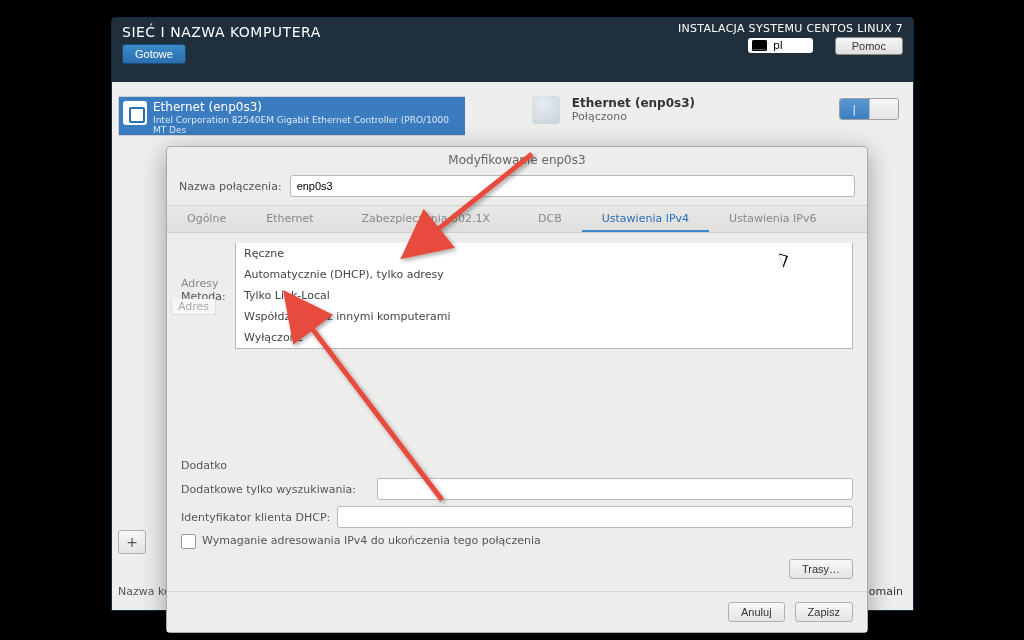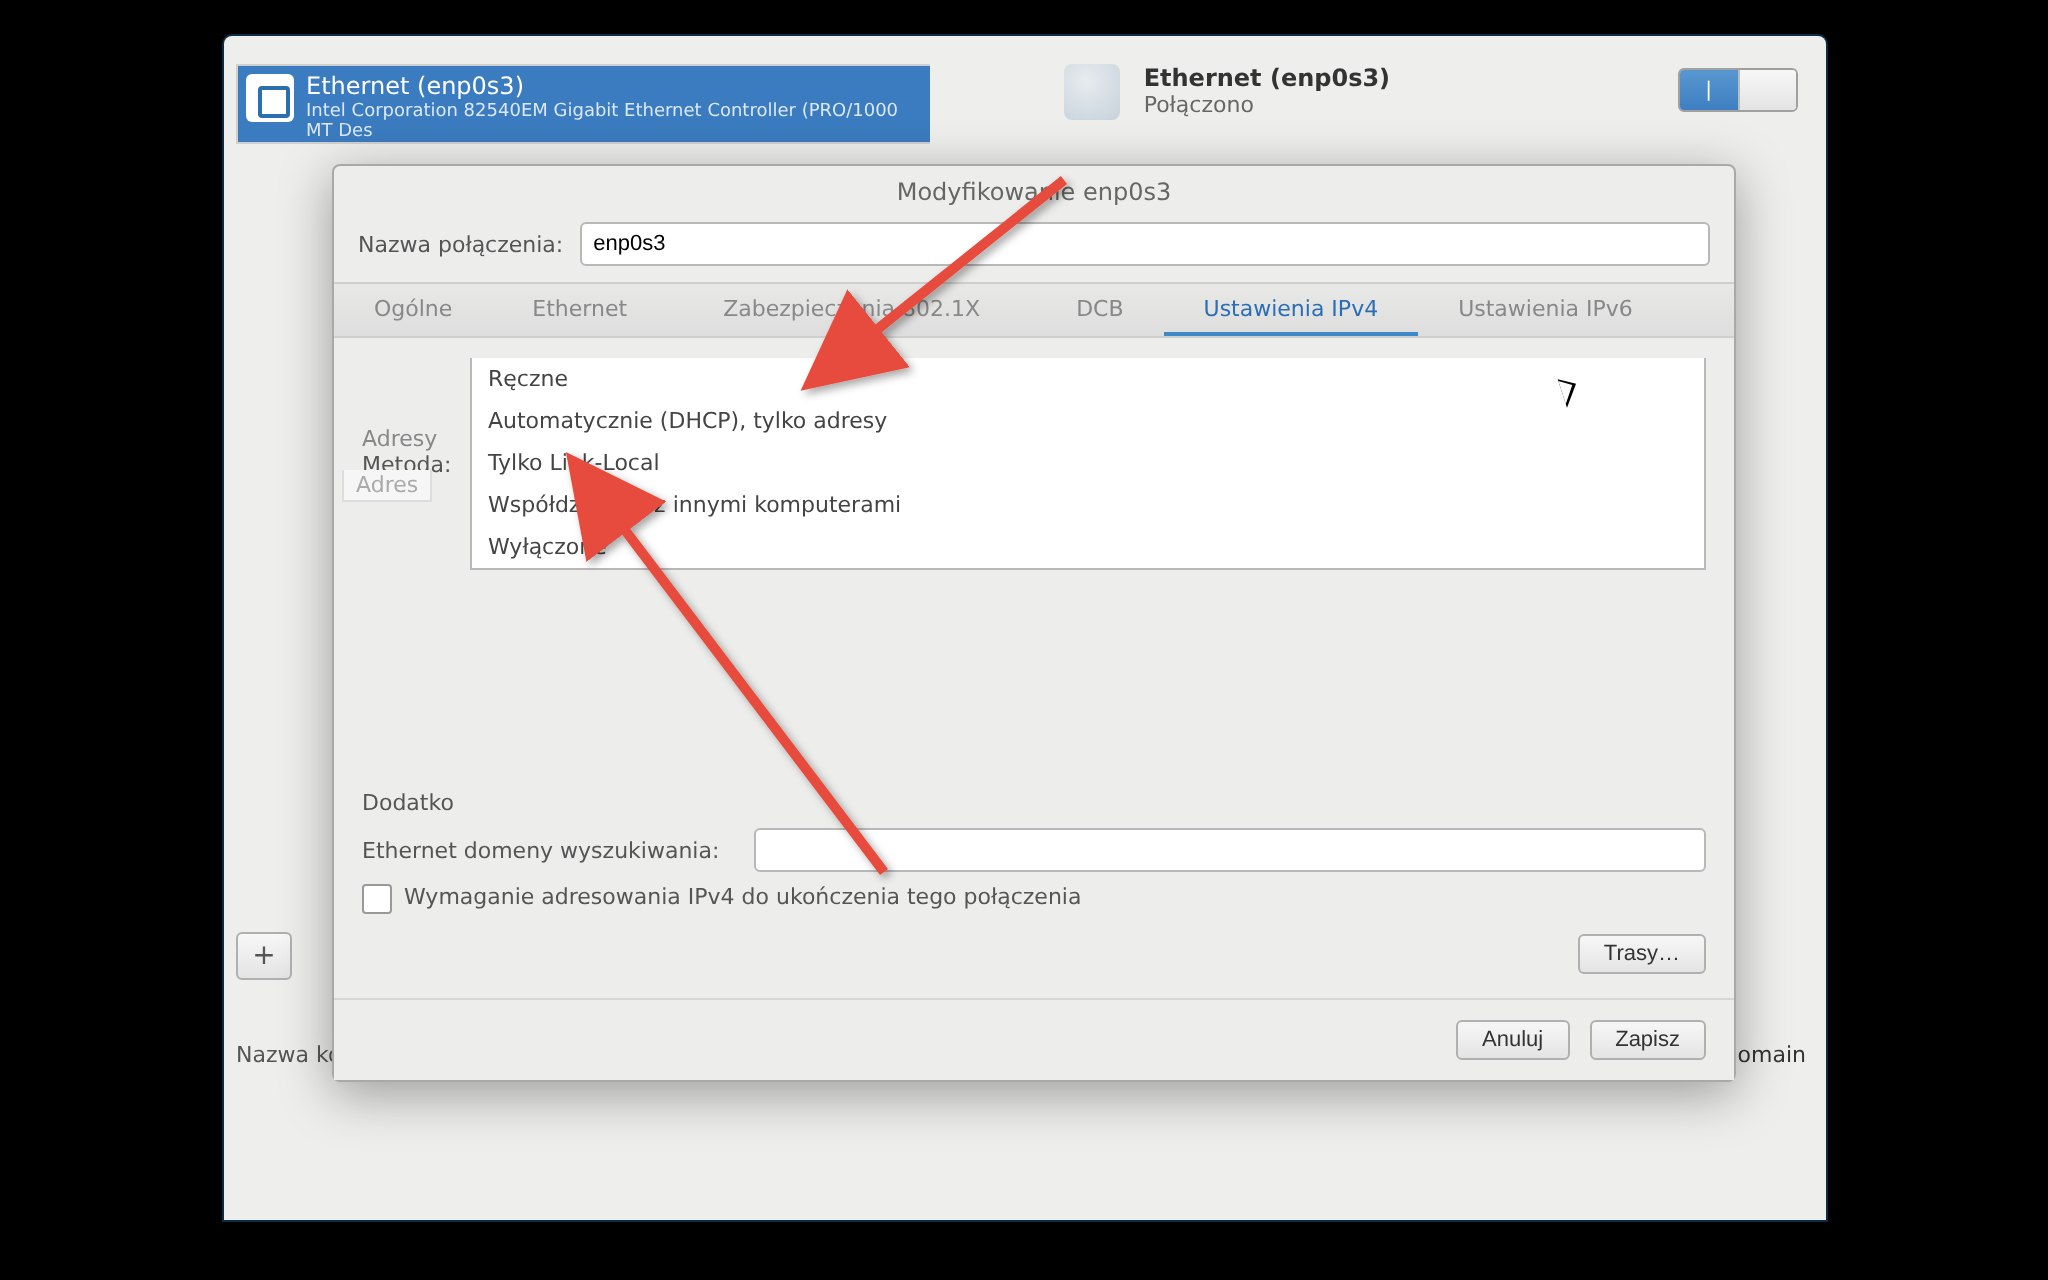--- a/index.html
+++ b/index.html
@@ -66,20 +66,32 @@
   .cursor{position:absolute;width:0;height:0;border-left:8px solid #000;border-top:5px solid transparent;border-bottom:10px solid transparent;transform:rotate(-18deg)}
   .cursor::after{content:"";position:absolute;left:-8px;top:-4px;width:0;height:0;border-left:6px solid #fff;border-top:4px solid transparent;border-bottom:8px solid transparent}
   
   .arrow{position:absolute;pointer-events:none}
 </style>
 </head>
 <body>
 
 <div class="window">
 
+  <div class="topbar">
+    <div class="title">SIEĆ I NAZWA KOMPUTERA</div>
+    <button class="btn-gotowe">Gotowe</button>
+    <div class="top-right">
+      <div class="instline">INSTALACJA SYSTEMU CENTOS LINUX 7</div>
+      <span class="kb-lang">
+        <span class="kbicon"></span>
+        <span>pl</span>
+      </span>
+      <button class="btn-pomoc">Pomoc</button>
+    </div>
+  </div>
 
   <div class="content">
 
     <div class="bg-left">
       <span class="ico"></span>
       <div class="t1">Ethernet (enp0s3)</div>
       <div class="t2">Intel Corporation 82540EM Gigabit Ethernet Controller (PRO/1000 MT Des</div>
     </div>
 
     <div class="bg-right-eth">
@@ -138,21 +150,25 @@
         </div>
 
         <div class="sub-ghost">Adresy</div>
         <div class="sub-ghost2">Adres</div>
 
         <div class="lower-block">
           <div class="lower-row shorter">
             <span class="ll">Dodatko</span>
           </div>
           <div class="lower-row">
-            <span class="ll">Ethernet domeny wyszukiwania:</span>
+            <span class="ll">Dodatkowe tylko wyszukiwania:</span>
+            <input style="">
+          </div>
+          <div class="lower-row">
+            <span class="ll" style="width:150px">Identyfikator klienta DHCP:</span>
             <input style="">
           </div>
           <div class="chk-row">
             <span class="chk"></span>
             <span>Wymaganie adresowania IPv4 do ukończenia tego połączenia</span>
           </div>
           <div class="routes-row">
             <button class="btn-std">Trasy…</button>
           </div>
         </div>

